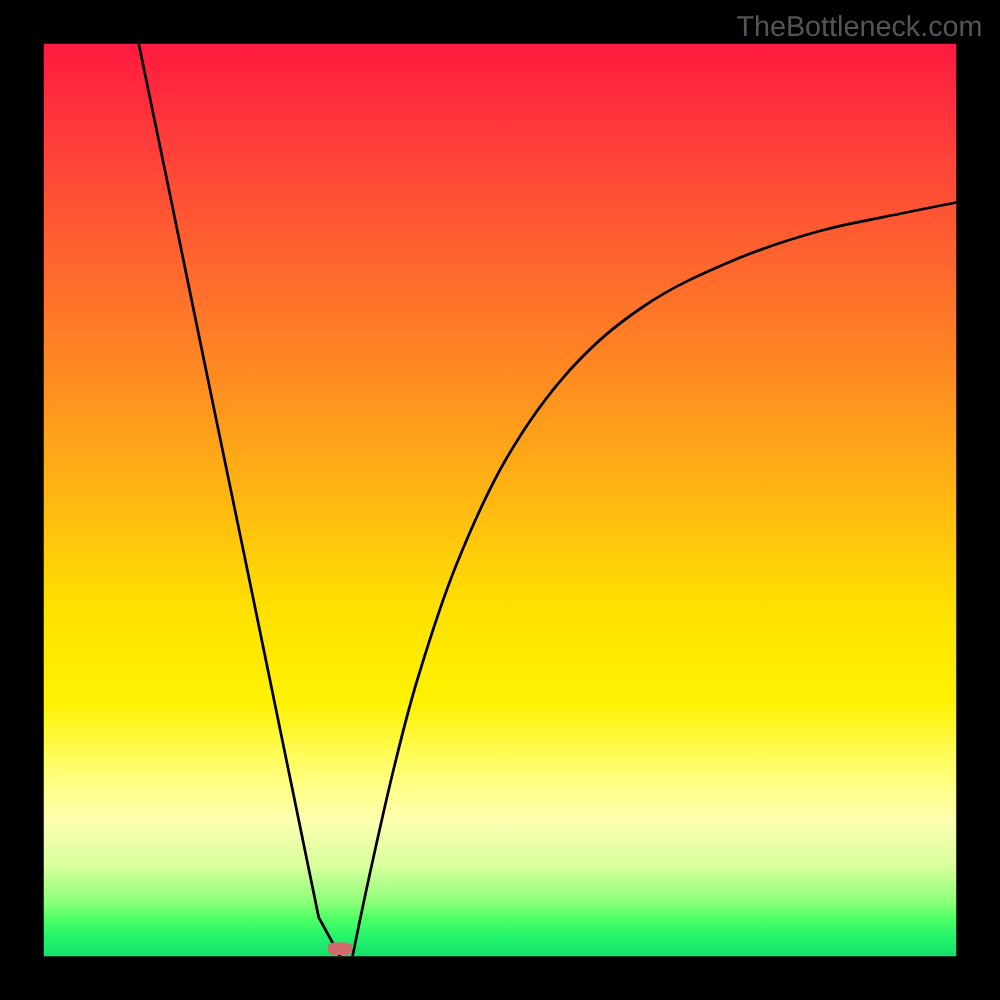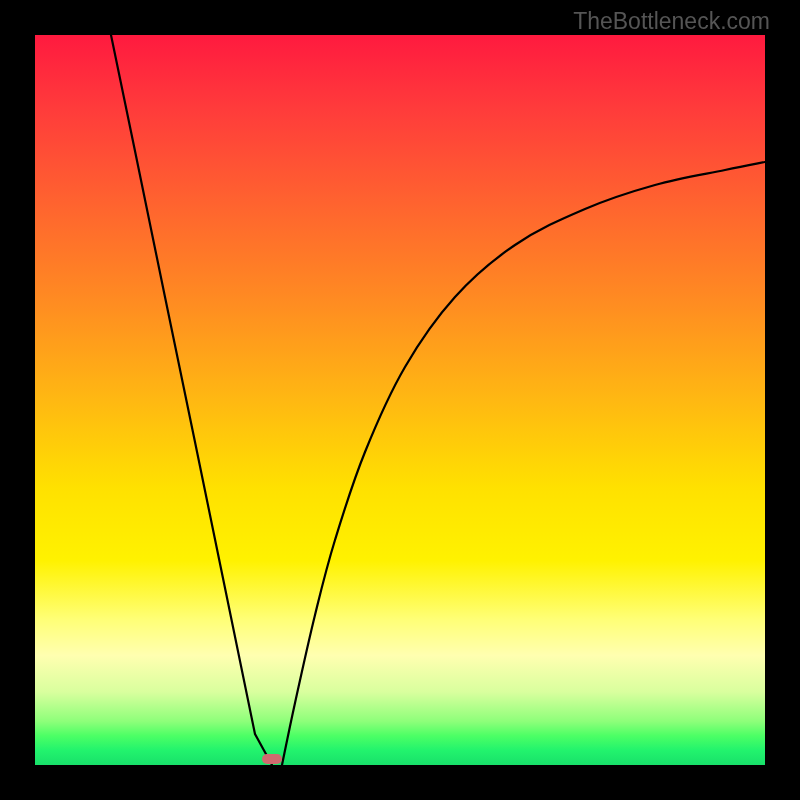--- a/index.html
+++ b/index.html
@@ -6,21 +6,21 @@
   html, body { width: 800px; height: 800px; overflow: hidden; background: #000; }
   .chart-container {
     position: relative;
     width: 800px;
     height: 800px;
     background: #000;
   }
   .watermark {
     position: absolute;
     top: 8px;
-    right: 30px;
+    right: 14px;
     color: #555555;
     font-family: Arial, Helvetica, sans-serif;
     font-size: 23px;
     font-weight: 400;
     letter-spacing: 0px;
     z-index: 10;
   }
   .plot-area {
     position: absolute;
     left: 35px;

